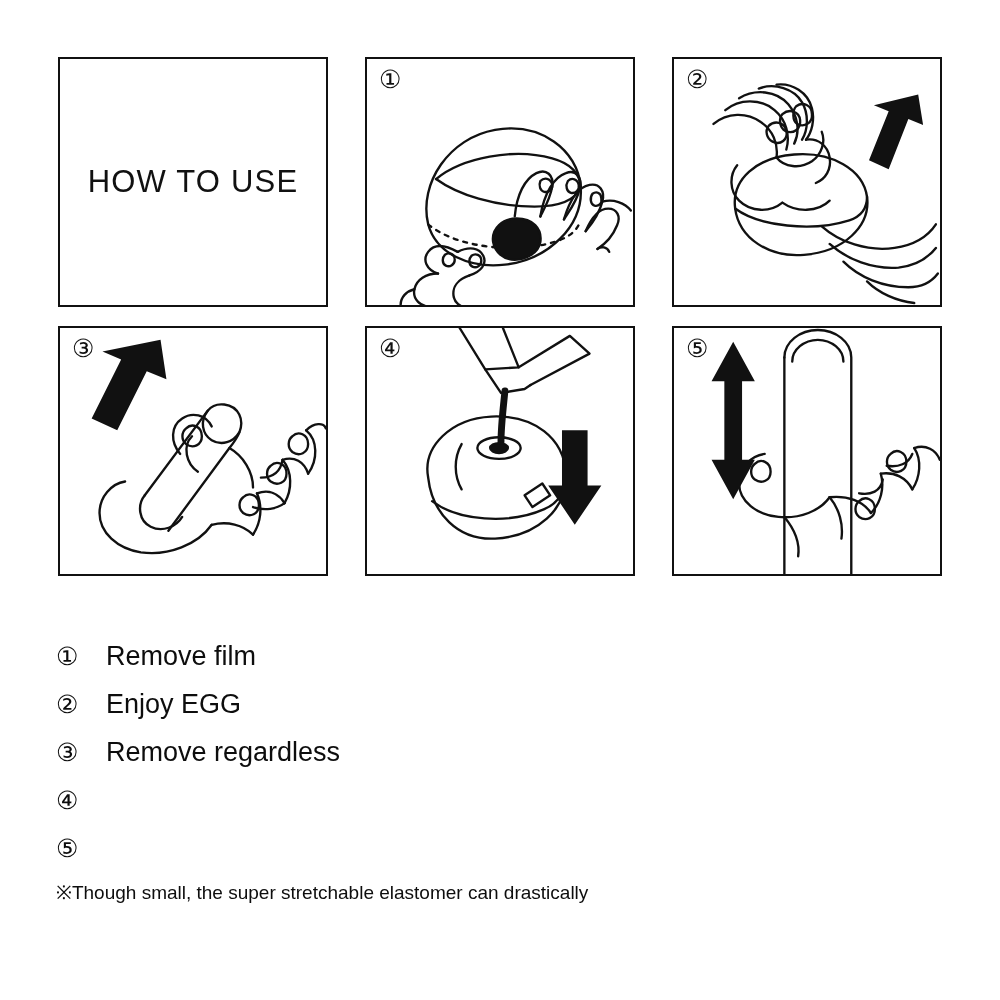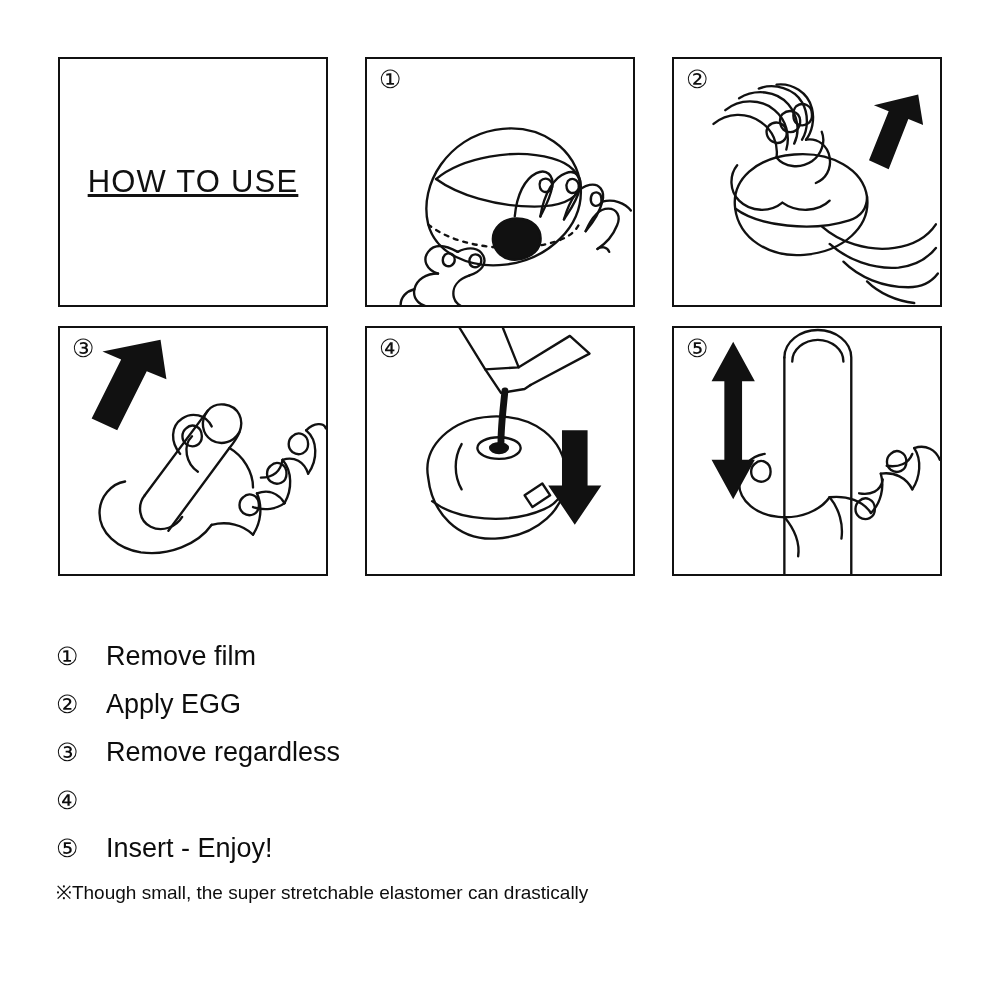--- a/index.html
+++ b/index.html
@@ -38,21 +38,20 @@
   }
   .panel-title {
     position: absolute;
     left: 0; right: 0;
     top: 50%;
     transform: translateY(-50%);
     text-align: center;
     font-size: 31px;
     letter-spacing: 1.2px;
     color: #111;
-    text-decoration: underline;
   }
   .step-num {
     position: absolute;
     left: 12px;
     top: 8px;
     font-size: 25px;
     line-height: 1;
     color: #111;
     z-index: 6;
   }
@@ -289,32 +288,31 @@
 
   </div>
 
   <div class="steps">
     <div class="step-line">
       <span class="marker">①</span>
       <span class="txt">Remove film</span>
     </div>
     <div class="step-line">
       <span class="marker">②</span>
-      <span class="txt">Apply EGG</span>
+      <span class="txt">Enjoy EGG</span>
     </div>
     <div class="step-line">
       <span class="marker">③</span>
       <span class="txt">Remove regardless</span>
     </div>
     <div class="step-line">
       <span class="marker">④</span>
     </div>
     <div class="step-line">
       <span class="marker">⑤</span>
-      <span class="txt">Insert - Enjoy!</span>
     </div>
   </div>
 
   <div class="note">
     <span class="note-mark">※</span><span>Though small, the super stretchable elastomer can drastically</span>
   </div>
 
 </div>
 
 </body></html>

